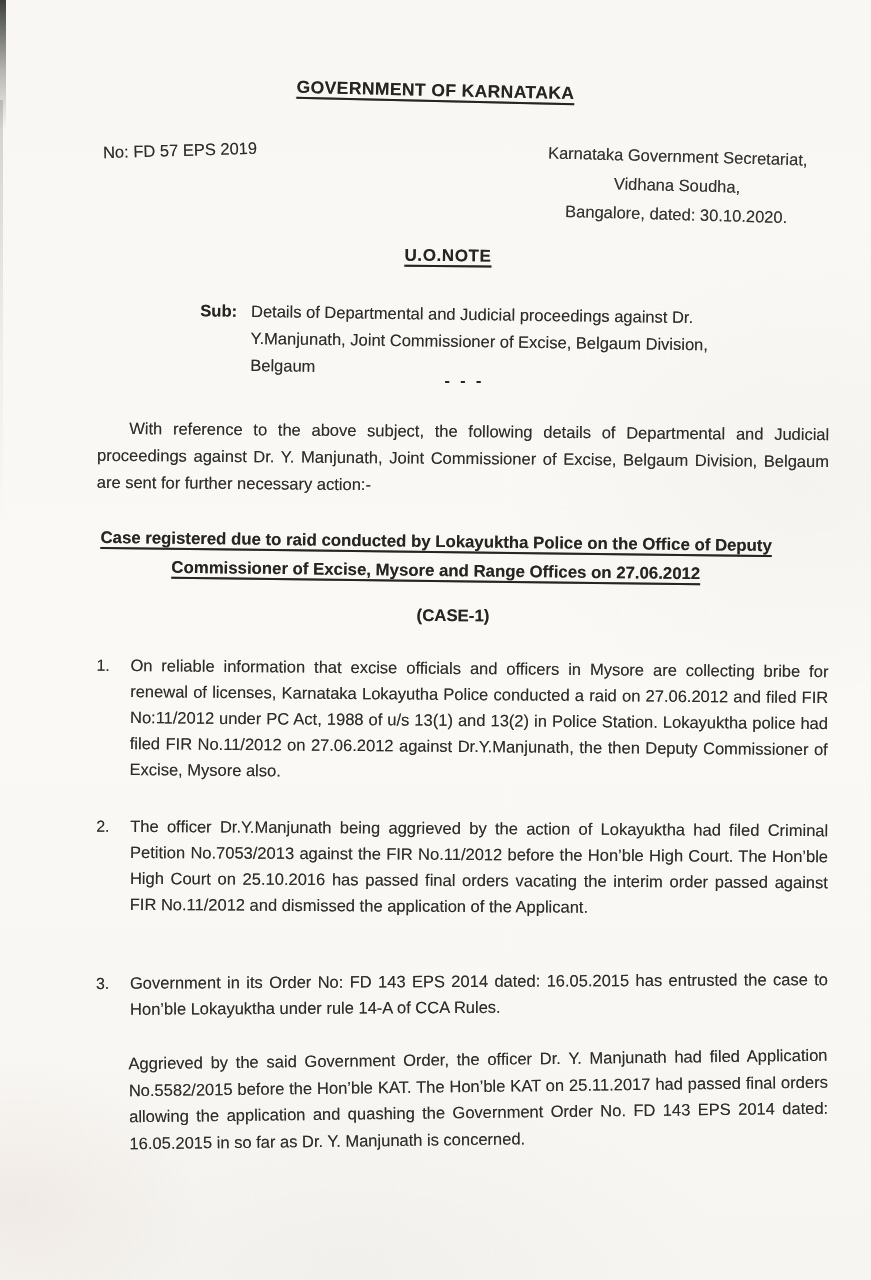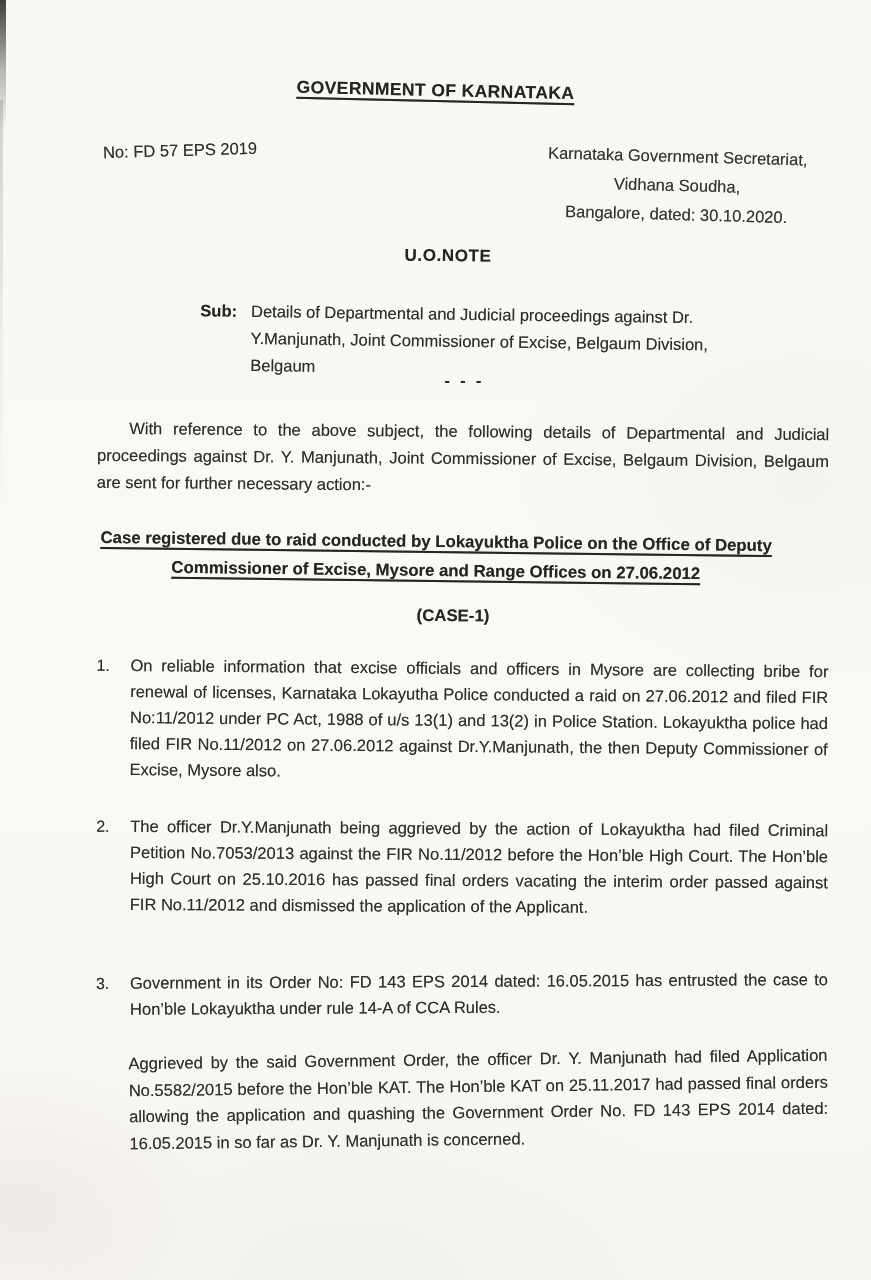--- a/index.html
+++ b/index.html
@@ -43,21 +43,21 @@
     position: absolute; top: 142px; left: 502px; width: 350px;
     font-size: 16.5px; line-height: 29px; text-align: center;
     transform: rotate(1.6deg); color: #34332f;
   }
   .uo-note {
     position: absolute; top: 246px; left: 0; width: 100%;
     text-align: center; padding-left: 25px; transform: rotate(0.6deg);
   }
   .uo-note span {
     font-weight: bold; font-size: 17px; letter-spacing: 0.6px; color: #262523;
-    text-underline-offset: 4px; text-decoration-thickness: 1.5px;
+    text-decoration: underline; text-underline-offset: 4px; text-decoration-thickness: 1.5px;
   }
   .subject {
     position: absolute; top: 301px; left: 200px;
     display: flex; gap: 14px; transform: rotate(0.8deg);
   }
   .subject .label { font-weight: bold; font-size: 16.5px; line-height: 27px; color: #262523; }
   .subject .body { width: 484px; font-size: 16.5px; line-height: 27px; }
   .dashes {
     position: absolute; top: 372px; left: 0; width: 100%;
     text-align: center; padding-left: 58px;

